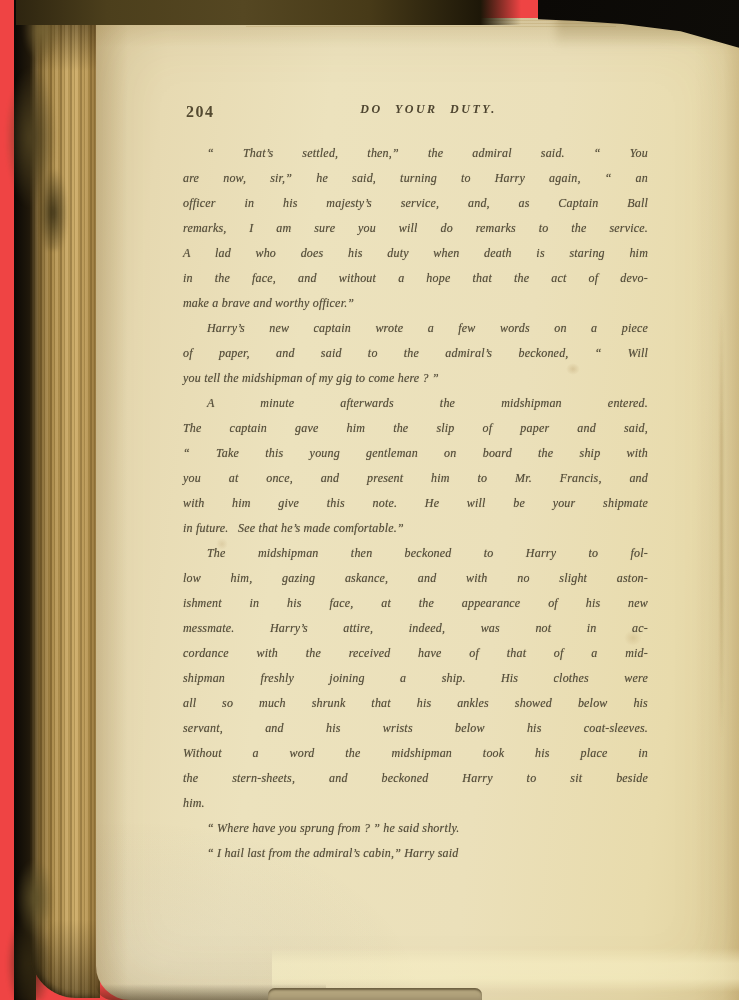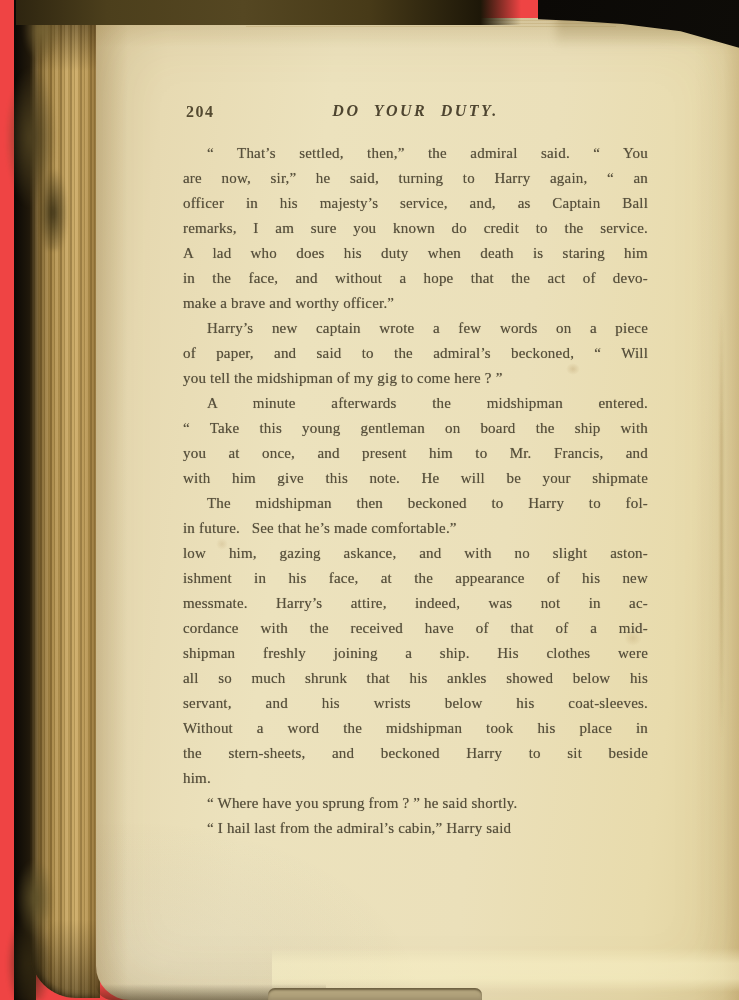--- a/index.html
+++ b/index.html
@@ -59,27 +59,27 @@
   .tr-wedge{position:absolute;left:538px;top:0;width:201px;height:52px;
     clip-path:polygon(0 0,100% 0,100% 92%,71% 60%,42% 46%,18% 40%,0 37%);
     background:linear-gradient(110deg,#0b0906,#0e0c08);}
   .bottom-sliver{position:absolute;left:268px;top:988px;width:214px;height:14px;
     border-radius:7px 7px 0 0;background:#b2a37c;
     box-shadow:inset 0 3px 2px -1px rgba(72,62,36,.65), inset 0 -4px 4px rgba(120,108,80,.4);}
 
   
   .folio{position:absolute;left:90px;top:85px;font-size:16px;font-weight:bold;
     color:#544a31;letter-spacing:1.5px;}
-  .rhead{position:absolute;left:87px;top:84px;width:465px;text-align:center;
-    font-size:16px;font-weight:bold;font-style:italic;color:#4e4530;
+  .rhead{position:absolute;left:100px;top:84px;width:465px;text-align:center;
+    font-size:12px;font-weight:bold;font-style:italic;color:#4e4530;
     letter-spacing:2.5px;word-spacing:7px;}
   .body-col{position:absolute;left:87px;top:123px;width:465px;z-index:5;}
-  .ln{height:25px;line-height:25px;font-size:15px;color:#57503c;
+  .ln{height:25px;line-height:25px;font-size:12px;color:#57503c;
     text-align:justify;text-align-last:justify;text-justify:inter-word;
-    letter-spacing:.2px;text-shadow:0 0 .7px rgba(87,80,60,.65);}
+    letter-spacing:.2px;text-shadow:0 0 .7px rgba(87,80,60,.65);font-style:italic;}
   .ln.first{text-indent:24px;}
   .ln.last{text-align-last:left;}
   .printed{user-select:none;}
 </style>
 </head>
 <body>
 
 <div class="scene">
   <div class="spine-gap"></div>
   <div class="page-stack"></div>
@@ -93,33 +93,34 @@
     <div class="fox-spot fs1"></div>
     <div class="fox-spot fs2"></div>
     <div class="fox-spot fs3"></div>
 
     <div class="folio printed">204</div>
     <div class="rhead printed">DO YOUR DUTY.</div>
     <div class="body-col printed">
         <div class="ln first">“ That’s settled, then,” the admiral said.  “ You</div>
         <div class="ln">are now, sir,” he said, turning to Harry again, “ an</div>
         <div class="ln">officer in his majesty’s service, and, as Captain Ball</div>
-        <div class="ln">remarks, I am sure you known do credit to the service.</div>
+        <div class="ln">remarks, I am sure you will do remarks to the service.</div>
         <div class="ln">A lad who does his duty when death is staring him</div>
         <div class="ln">in the face, and without a hope that the act of devo-</div>
         <div class="ln last">make a brave and worthy officer.”</div>
         <div class="ln first">Harry’s new captain wrote a few words on a piece</div>
         <div class="ln">of paper, and said to the admiral’s beckoned, “ Will</div>
         <div class="ln last">you tell the midshipman of my gig to come here ? ”</div>
         <div class="ln first">A minute afterwards the midshipman entered.</div>
+        <div class="ln">The captain gave him the slip of paper and said,</div>
         <div class="ln">“ Take this young gentleman on board the ship with</div>
         <div class="ln">you at once, and present him to Mr. Francis, and</div>
         <div class="ln">with him give this note.  He will be your shipmate</div>
+        <div class="ln last">in future.  See that he’s made comfortable.”</div>
         <div class="ln first">The midshipman then beckoned to Harry to fol-</div>
-        <div class="ln last">in future.  See that he’s made comfortable.”</div>
         <div class="ln">low him, gazing askance, and with no slight aston-</div>
         <div class="ln">ishment in his face, at the appearance of his new</div>
         <div class="ln">messmate.  Harry’s attire, indeed, was not in ac-</div>
         <div class="ln">cordance with the received have of that of a mid-</div>
         <div class="ln">shipman freshly joining a ship.  His clothes were</div>
         <div class="ln">all so much shrunk that his ankles showed below his</div>
         <div class="ln">servant, and his wrists below his coat-sleeves.</div>
         <div class="ln">Without a word the midshipman took his place in</div>
         <div class="ln">the stern-sheets, and beckoned Harry to sit beside</div>
         <div class="ln last">him.</div>

